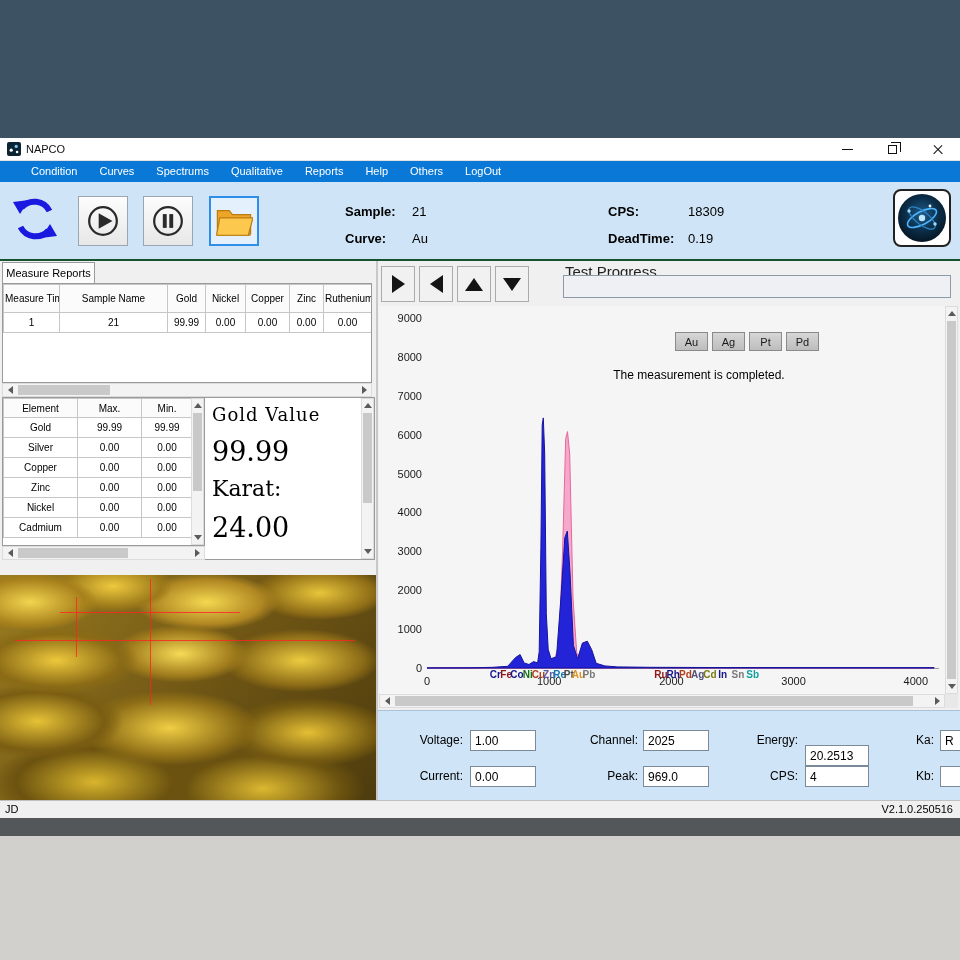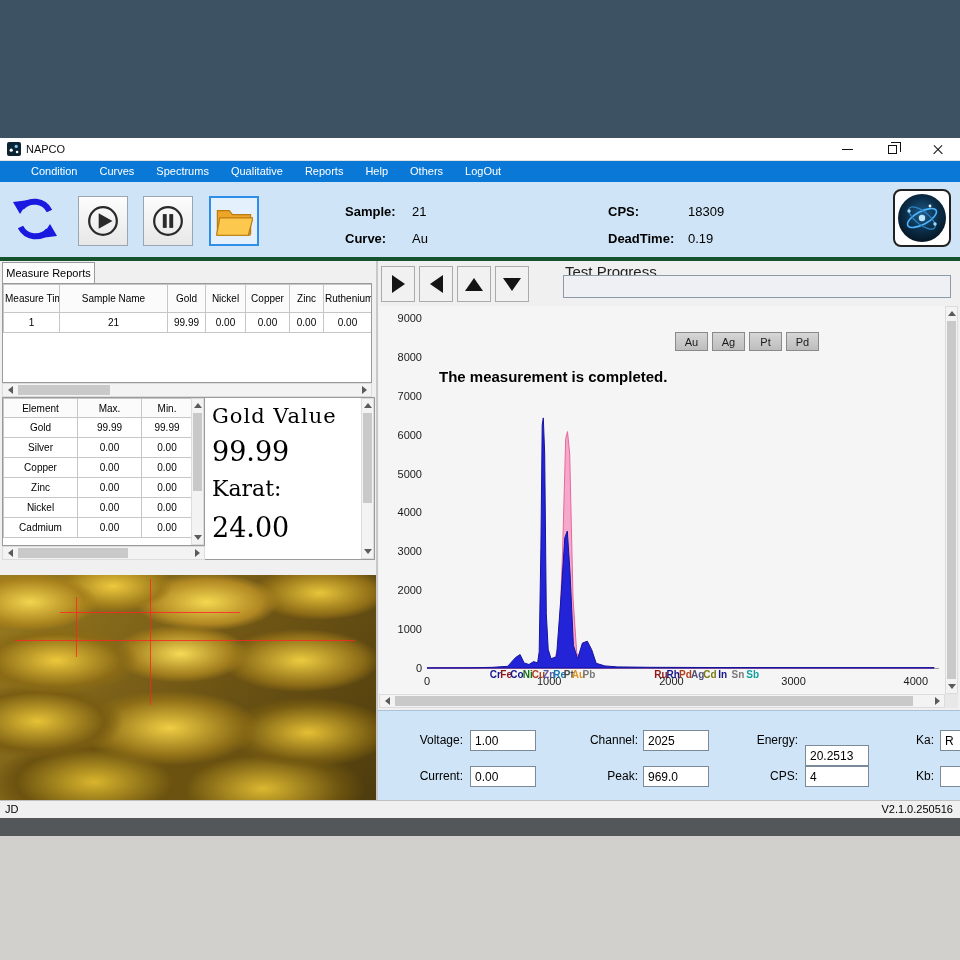--- a/index.html
+++ b/index.html
@@ -24,21 +24,21 @@
   .min-glyph { width:11px; height:1px; background:#111; }
   .max-glyph { position:relative; width:9px; height:9px; border:1px solid #111; background:#fff; }
   .max-glyph::before { content:""; position:absolute; left:2px; top:-4px; width:9px; height:9px; border:1px solid #111; border-bottom:none; border-left:none; }
   .close-glyph { position:relative; width:12px; height:12px; }
   .close-glyph::before,.close-glyph::after { content:""; position:absolute; left:0; top:5px; width:12px; height:1.4px; background:#111; }
   .close-glyph::before { transform:rotate(45deg); } .close-glyph::after { transform:rotate(-45deg); }
 
   .menubar { left:0; top:23px; width:960px; height:21px; background:#0a78d6; display:flex; align-items:center;padding-left:20px; }
   .menu-item { color:#fff; font-size:11px; padding:0 11px; line-height:21px; cursor:default; }
 
-  .toolbar { left:0; top:44px; width:960px; height:79px; background:#cfe4f6; border-bottom:4px solid #14532d; }
+  .toolbar { left:0; top:44px; width:960px; height:79px; background:#cfe4f6; border-bottom:2px solid #14532d; }
   .tool-btn { position:absolute; top:14px; width:50px; height:50px; border:1px solid #9aa7b1;
     background:linear-gradient(#fdfdfd,#e7e7e7); display:flex; align-items:center; justify-content:center; }
   .tool-btn.noframe { border:none; background:transparent; top:12px; }
   .tool-btn.selected { border:2px solid #2f8fe8; background:#e4f1fd; }
   .tb-label { position:absolute; font-size:13px; font-weight:bold; color:#000; }
   .tb-value { position:absolute; font-size:13px; color:#000; }
   .logo-box { position:absolute; left:893px; top:7px; width:58px; height:58px; background:#fff;
     border:2px solid #222; border-radius:8px; display:flex; align-items:center; justify-content:center; }
 
   
@@ -48,21 +48,21 @@
   .results-panel { left:2px; top:145px; width:370px; height:100px; }
   .element-panel { left:2px; top:259px; width:203px; height:149px; }
   table { border-collapse:collapse; table-layout:fixed; font-size:10px; width:100%; }
   th,td { border:1px solid #c6c6c6; text-align:center; overflow:hidden; white-space:nowrap; padding:1px 1px; font-weight:normal; }
   thead th { background:#fbfbfb; }
   .results-panel thead th { height:28px; } .results-panel td { height:20px; }
   .element-panel th { height:19px; } .element-panel td { height:20px; }
 
   .gold-panel { left:205px; top:259px; width:170px; height:163px; background:#fff; border:1px solid #9a9a9a; border-left:none;
     font-family:"DejaVu Serif", serif; overflow:hidden; }
-  .gv-title { position:absolute; left:7px; top:6px;  font-size:21px; letter-spacing:1px; }
+  .gv-title { position:absolute; left:7px; top:6px;  font-size:18px; letter-spacing:1px; }
   .gv-value { position:absolute; left:7px; top:38px; font-size:27px; }
   .gv-karat-label { position:absolute; left:7px; top:78px; font-size:22px; }
   .gv-karat-value { position:absolute; left:7px; top:114px; font-size:27px; }
 
   
   .sb { background:#f3f3f3; border:1px solid #dcdcdc; }
   .sb-thumb { position:absolute; background:#c9c9c9; }
   .sb-btn { position:absolute; display:flex; align-items:center; justify-content:center; background:#f3f3f3; }
   .t { width:0; height:0; border-style:solid; }
   .t-l { border-width:4px 5px 4px 0; border-color:transparent #5a5a5a transparent transparent; }
@@ -102,22 +102,22 @@
   .nt-d { border-width:13px 9px 0 9px; border-color:#141414 transparent transparent transparent; }
   .progress-label { left:563px; top:125px; font-size:15px; color:#222; background:#f0f0f0; padding:0 2px; }
   .progress-bar { left:563px; top:137px; width:388px; height:23px; border:1px solid #8a9aa8; background:#eef0f3; }
 
   .chart { left:379px; top:168px; width:566px; height:388px; background:#f5f5f5; overflow:hidden; }
   .chart svg { position:absolute; left:0; top:0; }
   .chart svg text { font-family:"Liberation Sans", sans-serif; }
   .legend { position:absolute; left:296px; top:26px; display:flex; gap:4px; }
   .legend-btn { width:33px; height:19px; background:linear-gradient(#d6d6d6,#bdbdbd); border:1px solid #8a8a8a;
     font-size:11px; display:flex; align-items:center; justify-content:center; color:#1a1a1a; }
-  .chart-message { position:absolute; left:60px; top:62px; width:520px; 
-    font-size:15px; font-weight:bold; color:#000; }
+  .chart-message { position:absolute; left:60px; top:62px; width:520px; text-align:center;
+    font-size:12px; font-weight:normal; color:#000; }
 
   
   .fields-panel { left:378px; top:572px; width:582px; height:90px; background:#cfe4f6; border-top:1px solid #a9c2d6; overflow:hidden; }
   .field-label { position:absolute; font-size:12px; color:#000; text-align:right; }
   .field-input { position:absolute; height:21px; border:1px solid #7a8a99; background:#fff;
     font-family:"Liberation Sans", sans-serif; font-size:12px; padding:1px 4px; }
 
   .statusbar { left:0; top:662px; width:960px; height:18px; background:#f0f0f0; border-top:1px solid #c0c0c0; font-size:11px; }
   .status-left { position:absolute; left:5px; top:2px; }
   .status-right { position:absolute; right:7px; top:2px; }

